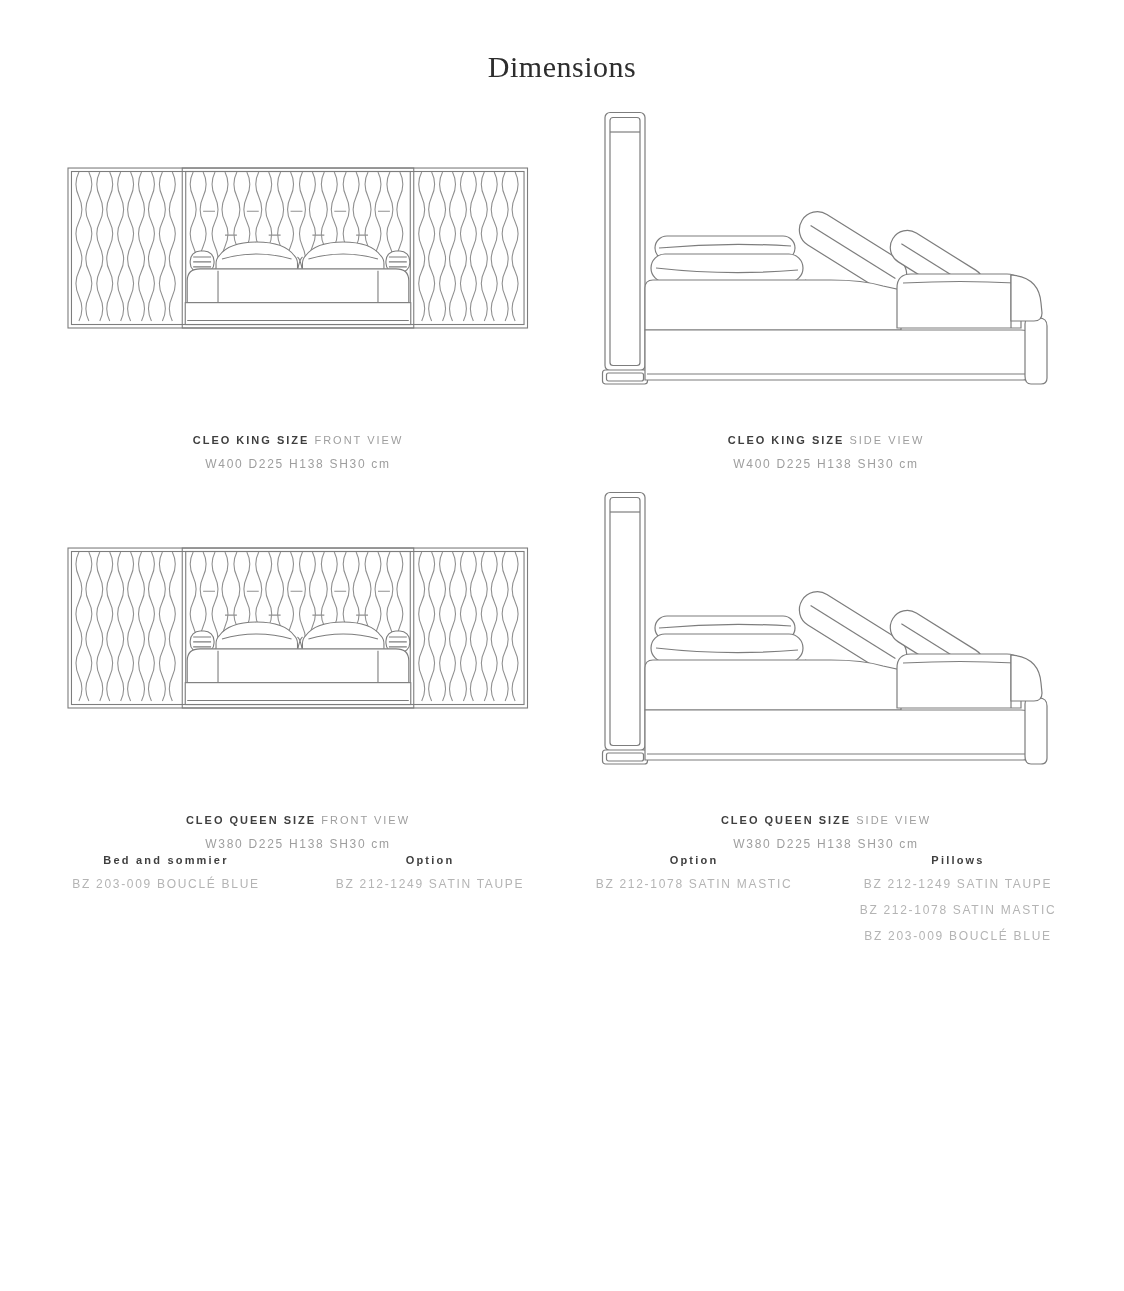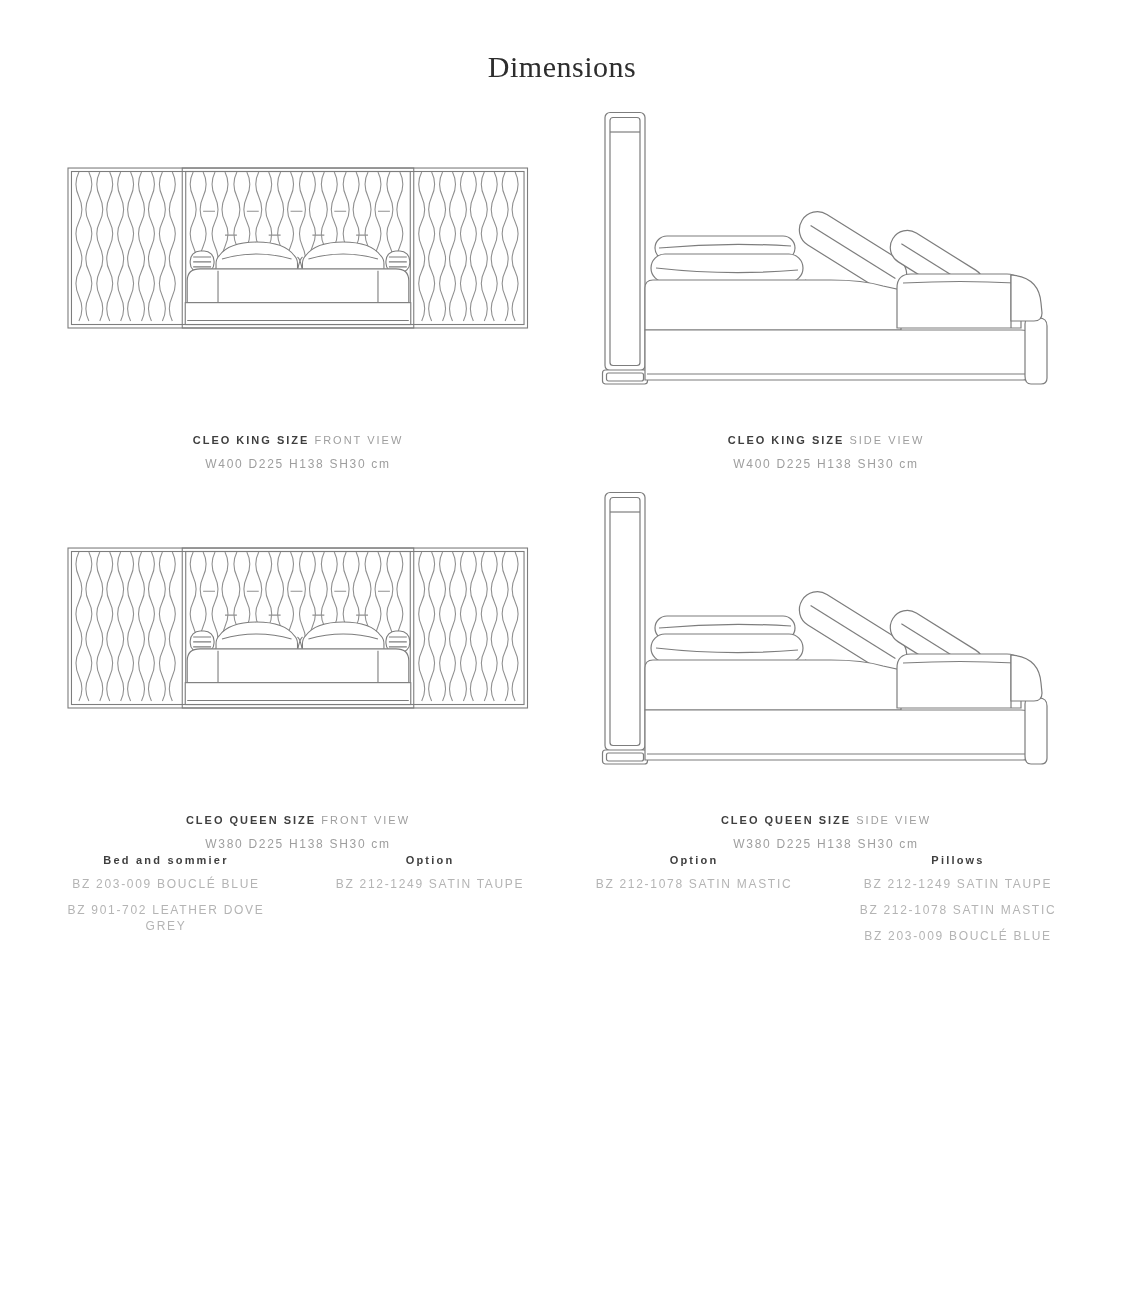--- a/index.html
+++ b/index.html
@@ -208,21 +208,20 @@
 
   <section>
 
     <div class="mat-grid">
 
 
 
       <div class="mat-col">
         <div class="mat-label">Bed and sommier</div>
         <div class="mat-val">BZ 203-009 BOUCLÉ BLUE</div>
-        <div class="mat-val">BZ 901-702 LEATHER DOVE GREY</div>
       </div>
 
       <div class="mat-col">
         <div class="mat-label">Option</div>
         <div class="mat-val">BZ 212-1249 SATIN TAUPE</div>
       </div>
 
       <div class="mat-col">
         <div class="mat-label">Option</div>
         <div class="mat-val">BZ 212-1078 SATIN MASTIC</div>

